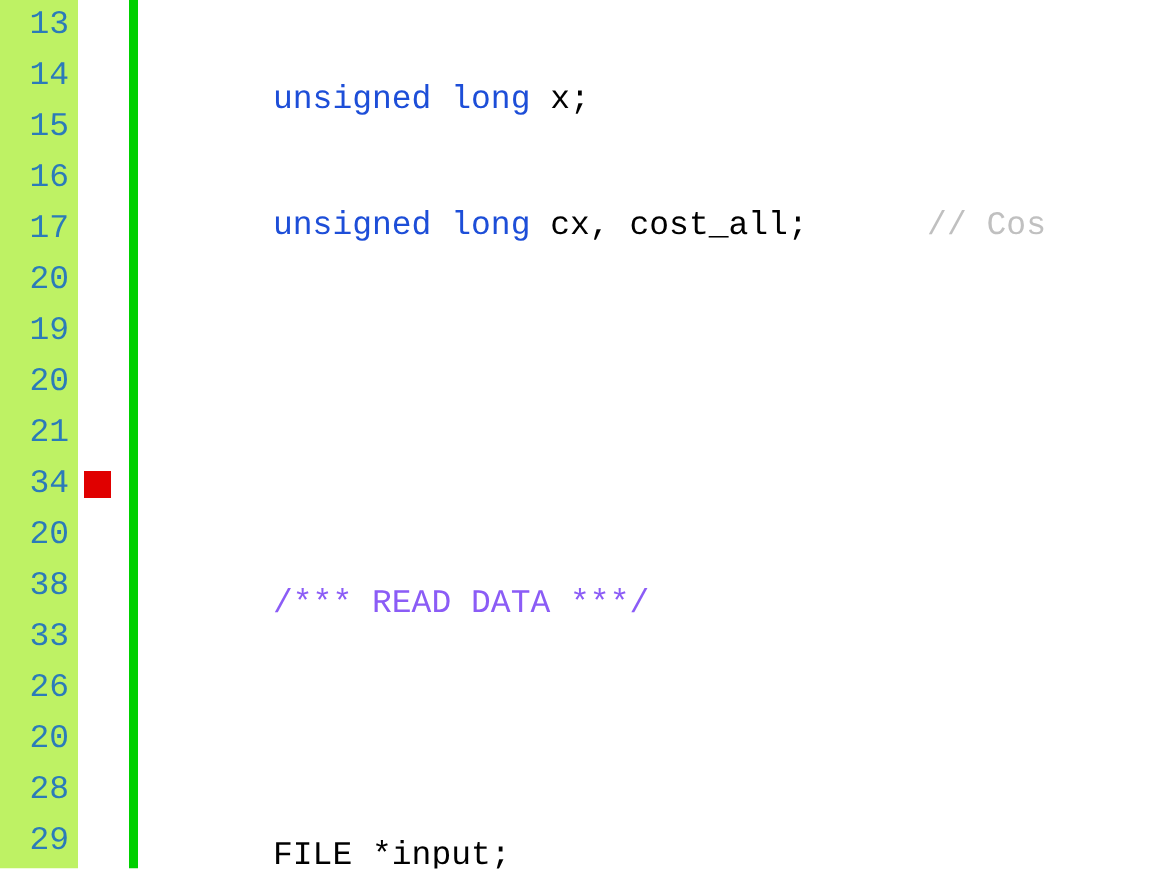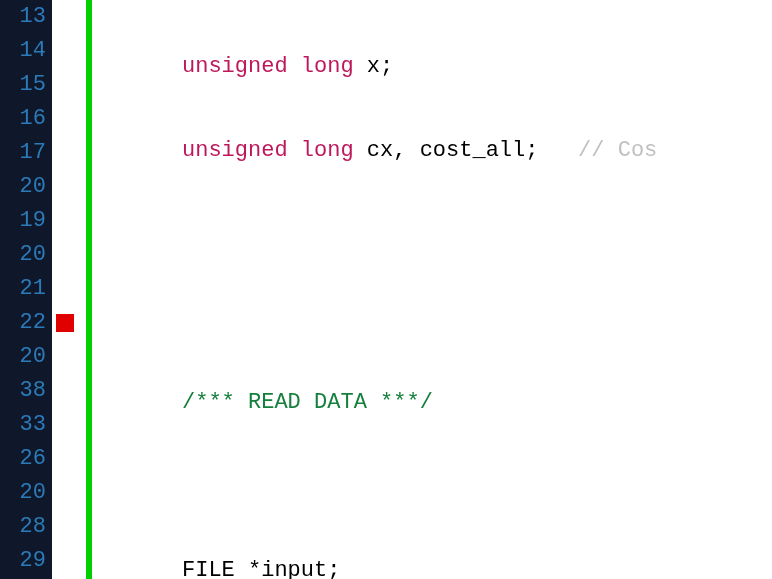--- a/index.html
+++ b/index.html
@@ -7,21 +7,21 @@
     font-family: "Courier New", monospace;
     font-size: 22px;
     background: #ffffff;
     overflow: hidden;
     width: 772px;
     height: 579px;
   }
   .editor { display: flex; height: 100%; }
   .gutter {
     width: 52px;
-    background: #0f172a;
+    background: #bef264;
     text-align: right;
     padding-right: 6px;
     color: #2b7bb9;
     flex-shrink: 0;
   }
   .marker-col {
     width: 34px;
     background: #ffffff;
     flex-shrink: 0;
     position: relative;
@@ -40,39 +40,39 @@
   }
   .line { height: 34px; line-height: 34px; }
   .gutter .line { }
   .marker {
     position: absolute;
     width: 18px;
     height: 18px;
     background: #e00000;
     left: 4px;
   }
-  .kw { color: #be185d; }
-  .cm { color: #15803d; }
-  .cmg { color: #c0c0c0; }
+  .kw { color: #1d4ed8; }
+  .cm { color: #8b5cf6; }
+  .cmg { color: #c0c0c0; margin-left: 40px; }
 </style>
 </head>
 <body>
 
 <div class="editor">
   <div class="gutter">
     <div class="line">13</div>
     <div class="line">14</div>
     <div class="line">15</div>
     <div class="line">16</div>
     <div class="line">17</div>
     <div class="line">20</div>
     <div class="line">19</div>
     <div class="line">20</div>
     <div class="line">21</div>
-    <div class="line">22</div>
+    <div class="line">34</div>
     <div class="line">20</div>
     <div class="line">38</div>
     <div class="line">33</div>
     <div class="line">26</div>
     <div class="line">20</div>
     <div class="line">28</div>
     <div class="line">29</div>
   </div>
 
   <div class="marker-col">

